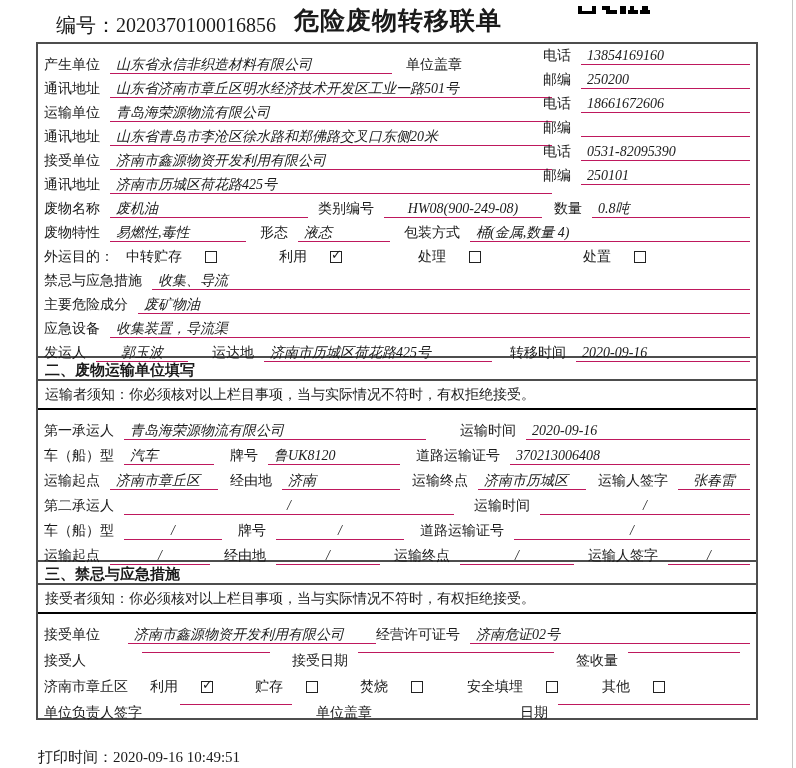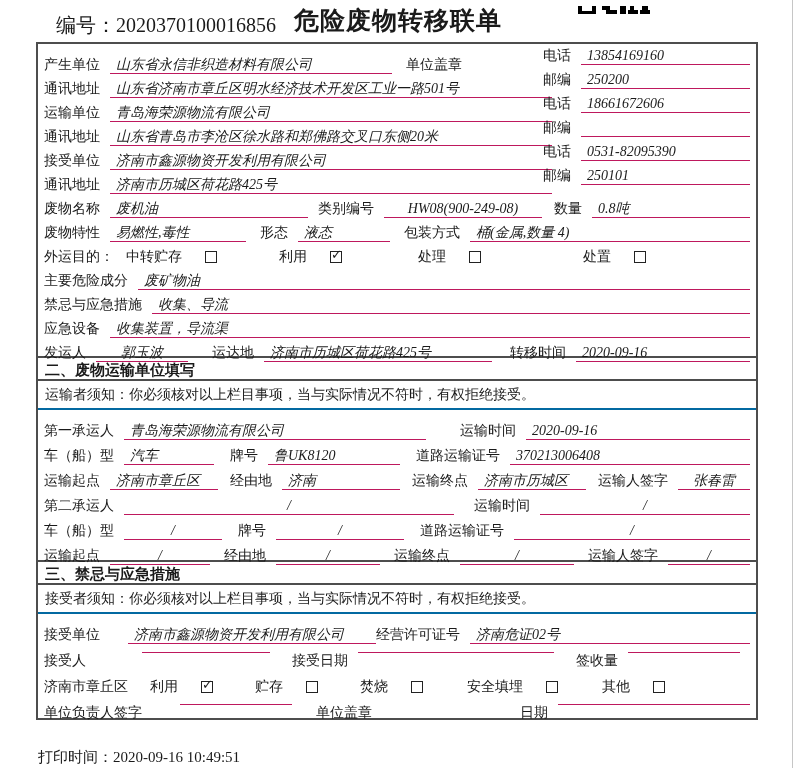--- a/index.html
+++ b/index.html
@@ -19,21 +19,21 @@
   .qr-frag { position:absolute; left:578px; top:0; }
 
   
   .form-table { position:absolute; left:36px; top:42px; width:722px;
     border:2px solid #4d4d4d; background:#fff; }
   .sec-header { height:25px; line-height:23px; padding-left:7px;
     font-family:"Liberation Sans","DejaVu Sans",sans-serif;
     font-size:15px; font-weight:bold; border-bottom:2px solid #4d4d4d; }
   .sec-header.mid { border-top:2px solid #4d4d4d; }
   .notice { height:29px; line-height:28px; padding-left:7px; font-size:14px;
-    border-bottom:2px solid #0369a1; white-space:nowrap; }
+    border-bottom:2px solid #000000; white-space:nowrap; }
 
   .row { position:relative; display:flex; align-items:flex-start; height:24px;
     padding:12px 6px 3px 6px; font-size:14px; white-space:nowrap; }
   .sec2 .row, .sec3 .row { height:25px; }
   .sec3 .row { height:26px; }
   .lbl { margin-right:10px; }
   .u { display:inline-block; border-bottom:1px solid #be185d; padding:0 6px;
     line-height:17px; min-width:40px;font-style:italic; }
   .u.c { text-align:center; }
   .u.grow { flex:1 1 auto; }
@@ -178,27 +178,27 @@
         </span>
         <span class="ck" style="margin-left:102px">
           <span class="ck-label">处置</span>
           <span class="box">
               <i></i>
             </span>
         </span>
       </div>
 
       <div class="row">
+        <span class="lbl">禁忌与应急措施</span>
+        <span class="u grow">收集、导流</span>
+      </div>
+
+      <div class="row">
         <span class="lbl">主要危险成分</span>
         <span class="u grow">废矿物油</span>
-      </div>
-
-      <div class="row">
-        <span class="lbl">禁忌与应急措施</span>
-        <span class="u grow">收集、导流</span>
       </div>
 
       <div class="row">
         <span class="lbl">应急设备</span>
         <span class="u grow">收集装置，导流渠</span>
       </div>
 
       <div class="row">
         <span class="lbl">发运人</span>
         <span class="u c" style="width:92px">郭玉波</span>

